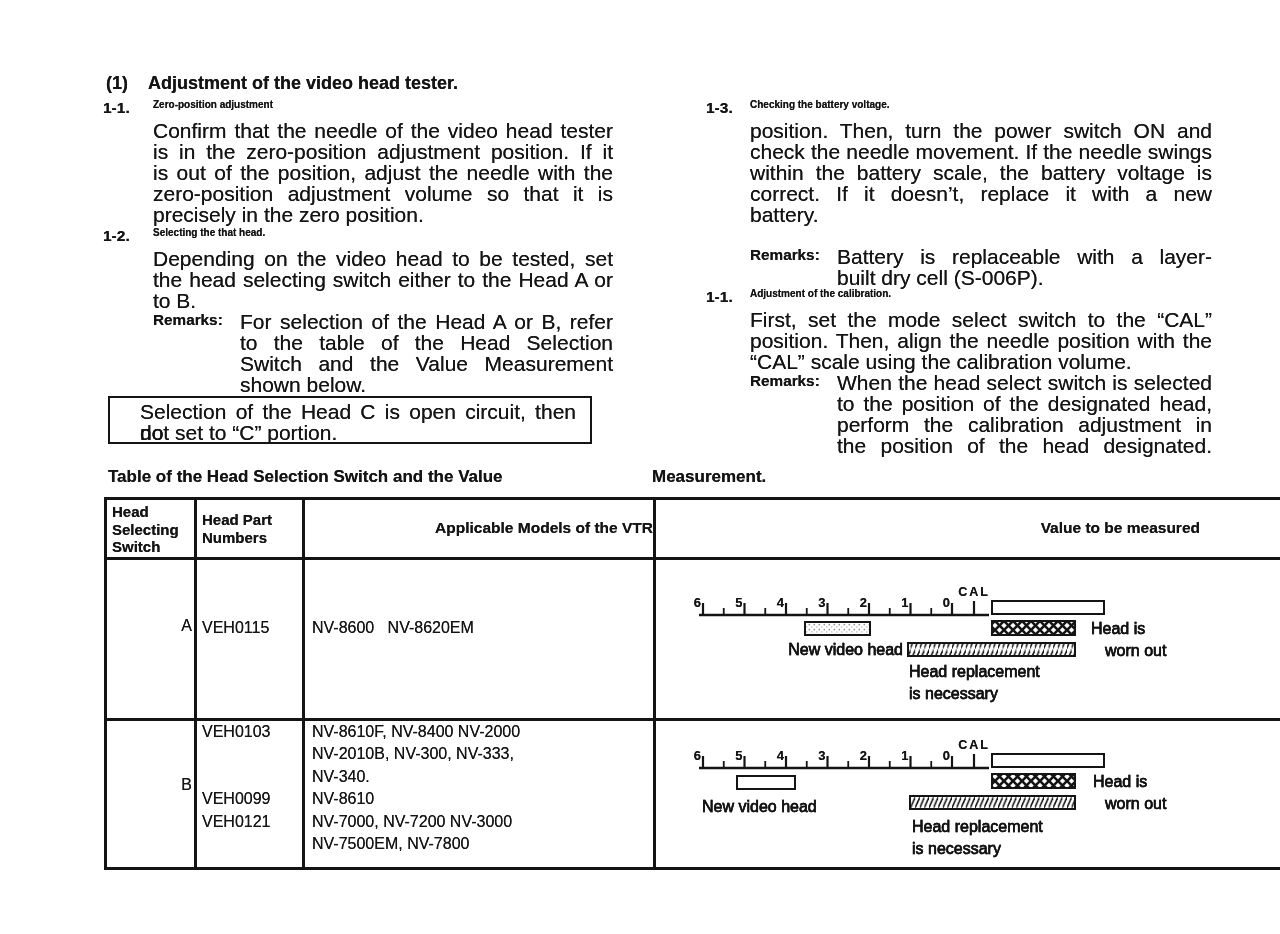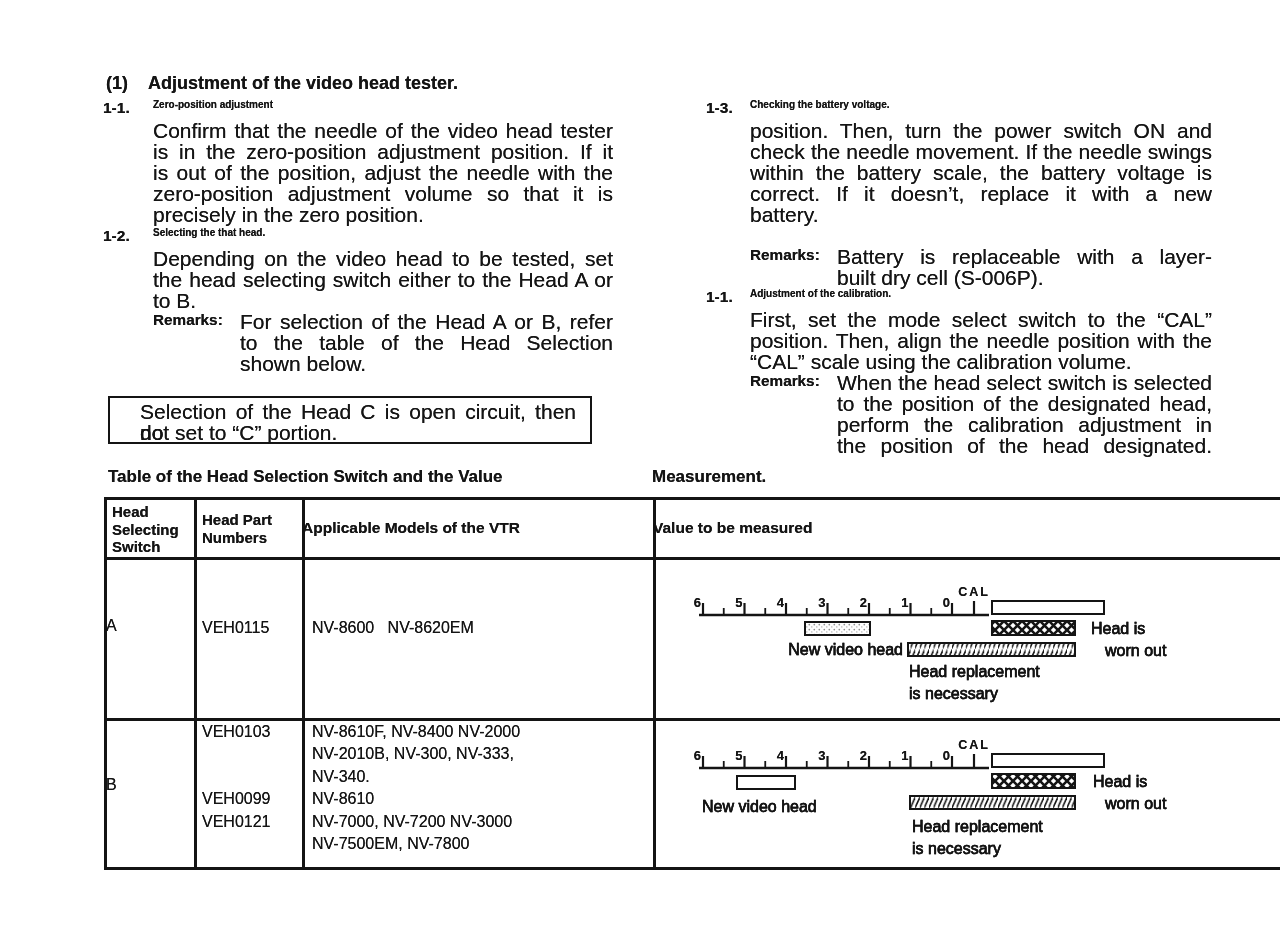--- a/index.html
+++ b/index.html
@@ -19,21 +19,21 @@
   .j{text-align:justify;text-align-last:justify}
   .j.last{text-align-last:left}
   .remlabel{font-size:15.3px;font-weight:bold}
   .notebox{border:2.5px solid #141414}
   .tbl-title{font-size:17px;font-weight:bold;white-space:nowrap}
   .table{position:absolute;left:104px;top:497px;width:1204px;height:373px}
   .tborder{position:absolute;inset:0;border:3px solid #141414;pointer-events:none}
   .vline{position:absolute;top:0;bottom:0;width:2.5px;background:#141414}
   .hline{position:absolute;left:0;right:0;height:3px;background:#141414}
   .hcell{font-weight:bold;font-size:15px}
-  .ctr{text-align:left}
+  .ctr{text-align:right}
   .cellval{font-size:16px;white-space:pre}
   svg text{font-family:"Liberation Sans",sans-serif}
 </style>
 </head>
 <body>
 
 <div class="page">
 
   <div class="abs sec-title" style="left:106px;top:73px">
     <span>(1)</span><span class="sec-gap"></span><span>Adjustment of the video head tester.</span>
@@ -53,20 +53,21 @@
   <div class="abs itemhead" style="left:153px;top:227px">Selecting the that head.</div>
   <div class="abs body15 lines21" style="left:153px;top:248px;width:460px">
       <div class="tline j">Depending on the video head to be tested, set</div>
       <div class="tline j">the head selecting switch either to the Head A or</div>
       <div class="tline j last">to B.</div>
     </div>
   <div class="abs remlabel" style="left:153px;top:311px">Remarks:</div>
   <div class="abs body15 lines21" style="left:240px;top:311px;width:373px">
       <div class="tline j">For selection of the Head A or B, refer</div>
       <div class="tline j">to the table of the Head Selection</div>
+      <div class="tline j">Switch and the Value Measurement</div>
       <div class="tline j last">shown below.</div>
     </div>
 
   <div class="abs notebox" style="left:108px;top:396px;width:480px;height:44px">
     <div class="body15 lines21" style="margin:3px 14px 0 30px">
         <div class="tline j">Selection of the Head C is open circuit, then do</div>
         <div class="tline j last">not set to “C” portion.</div>
       </div>
   </div>
 

